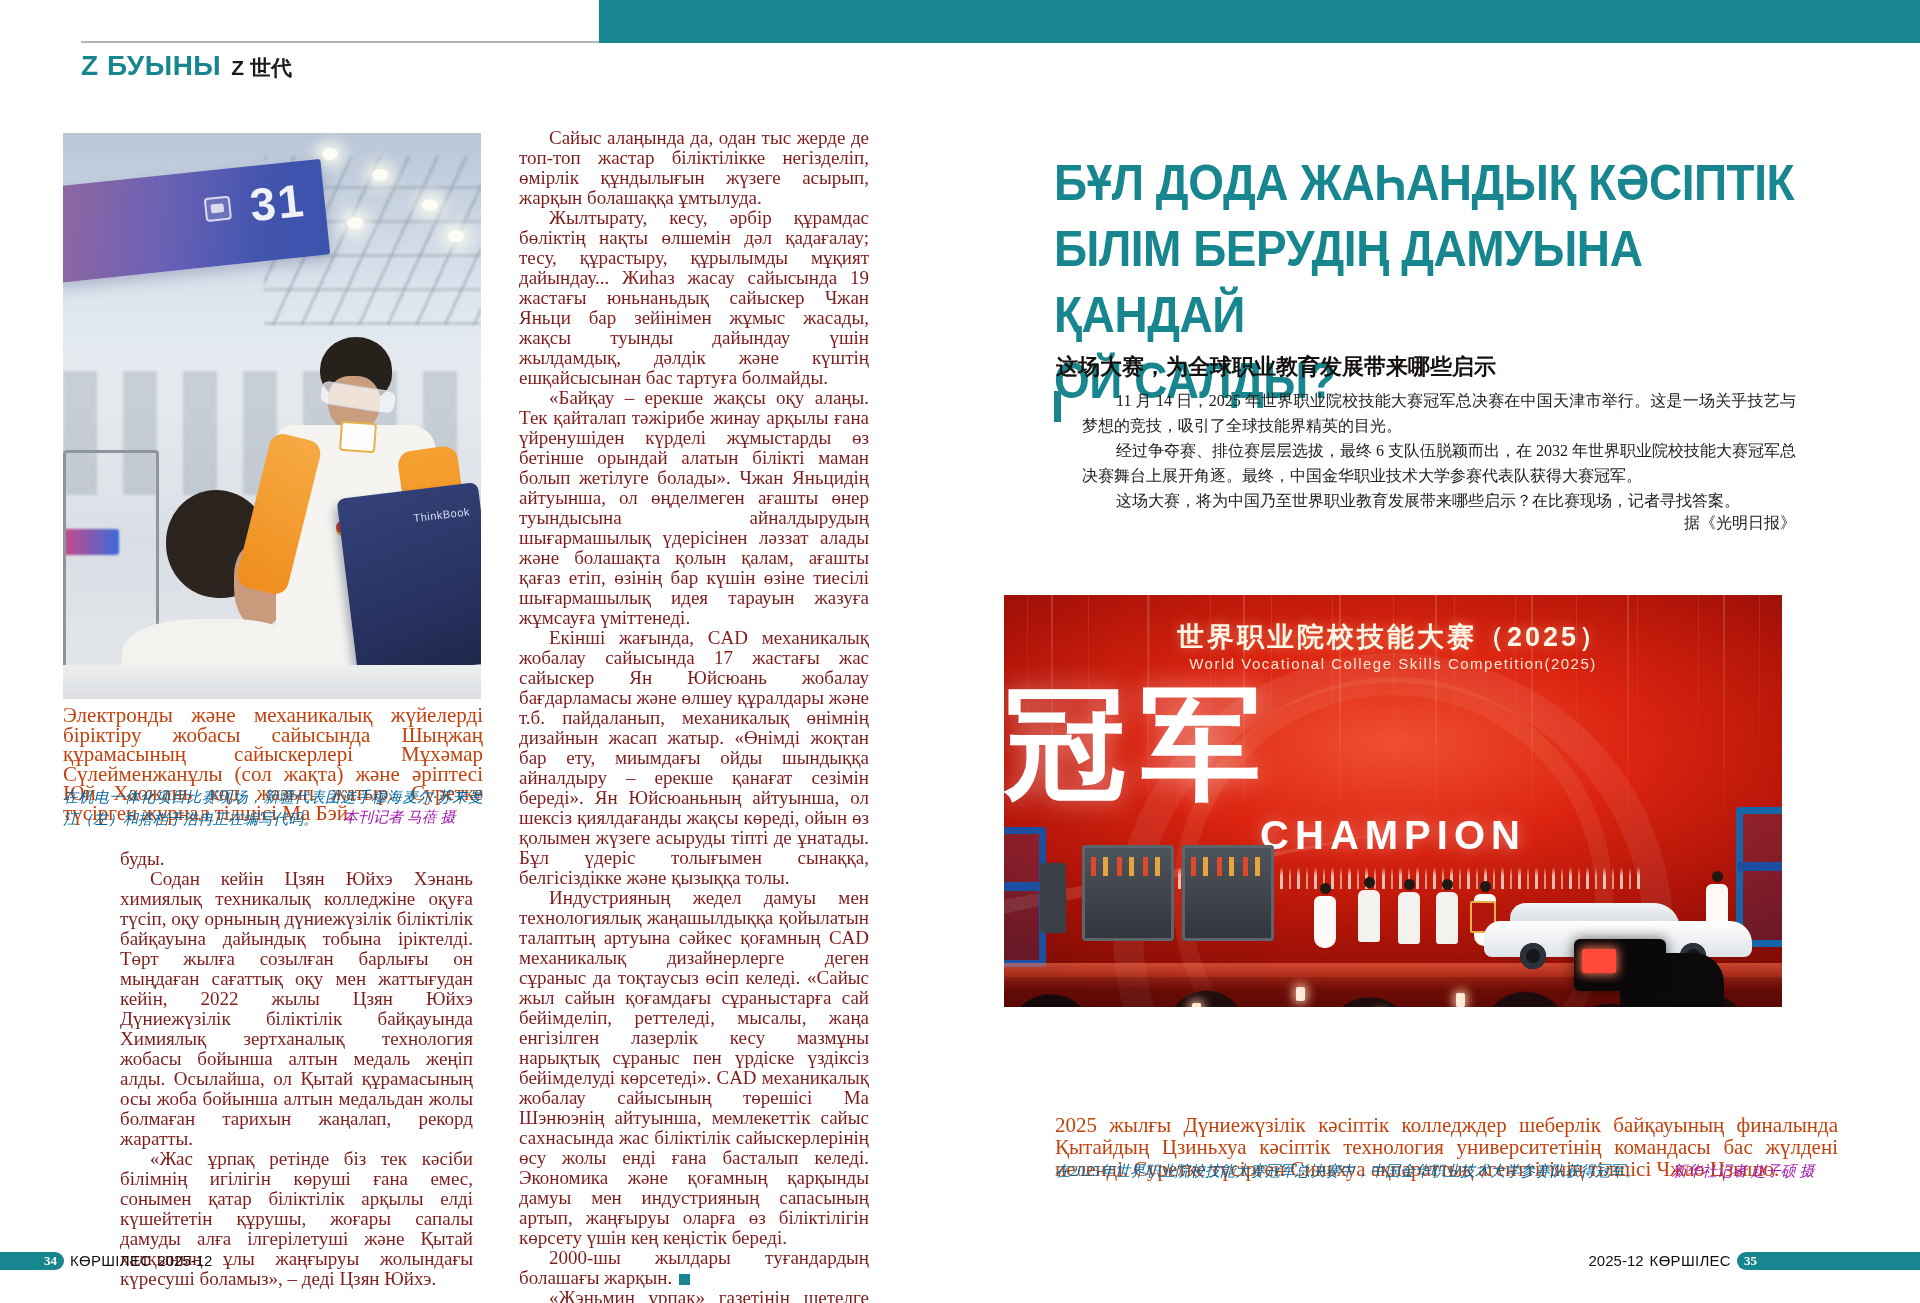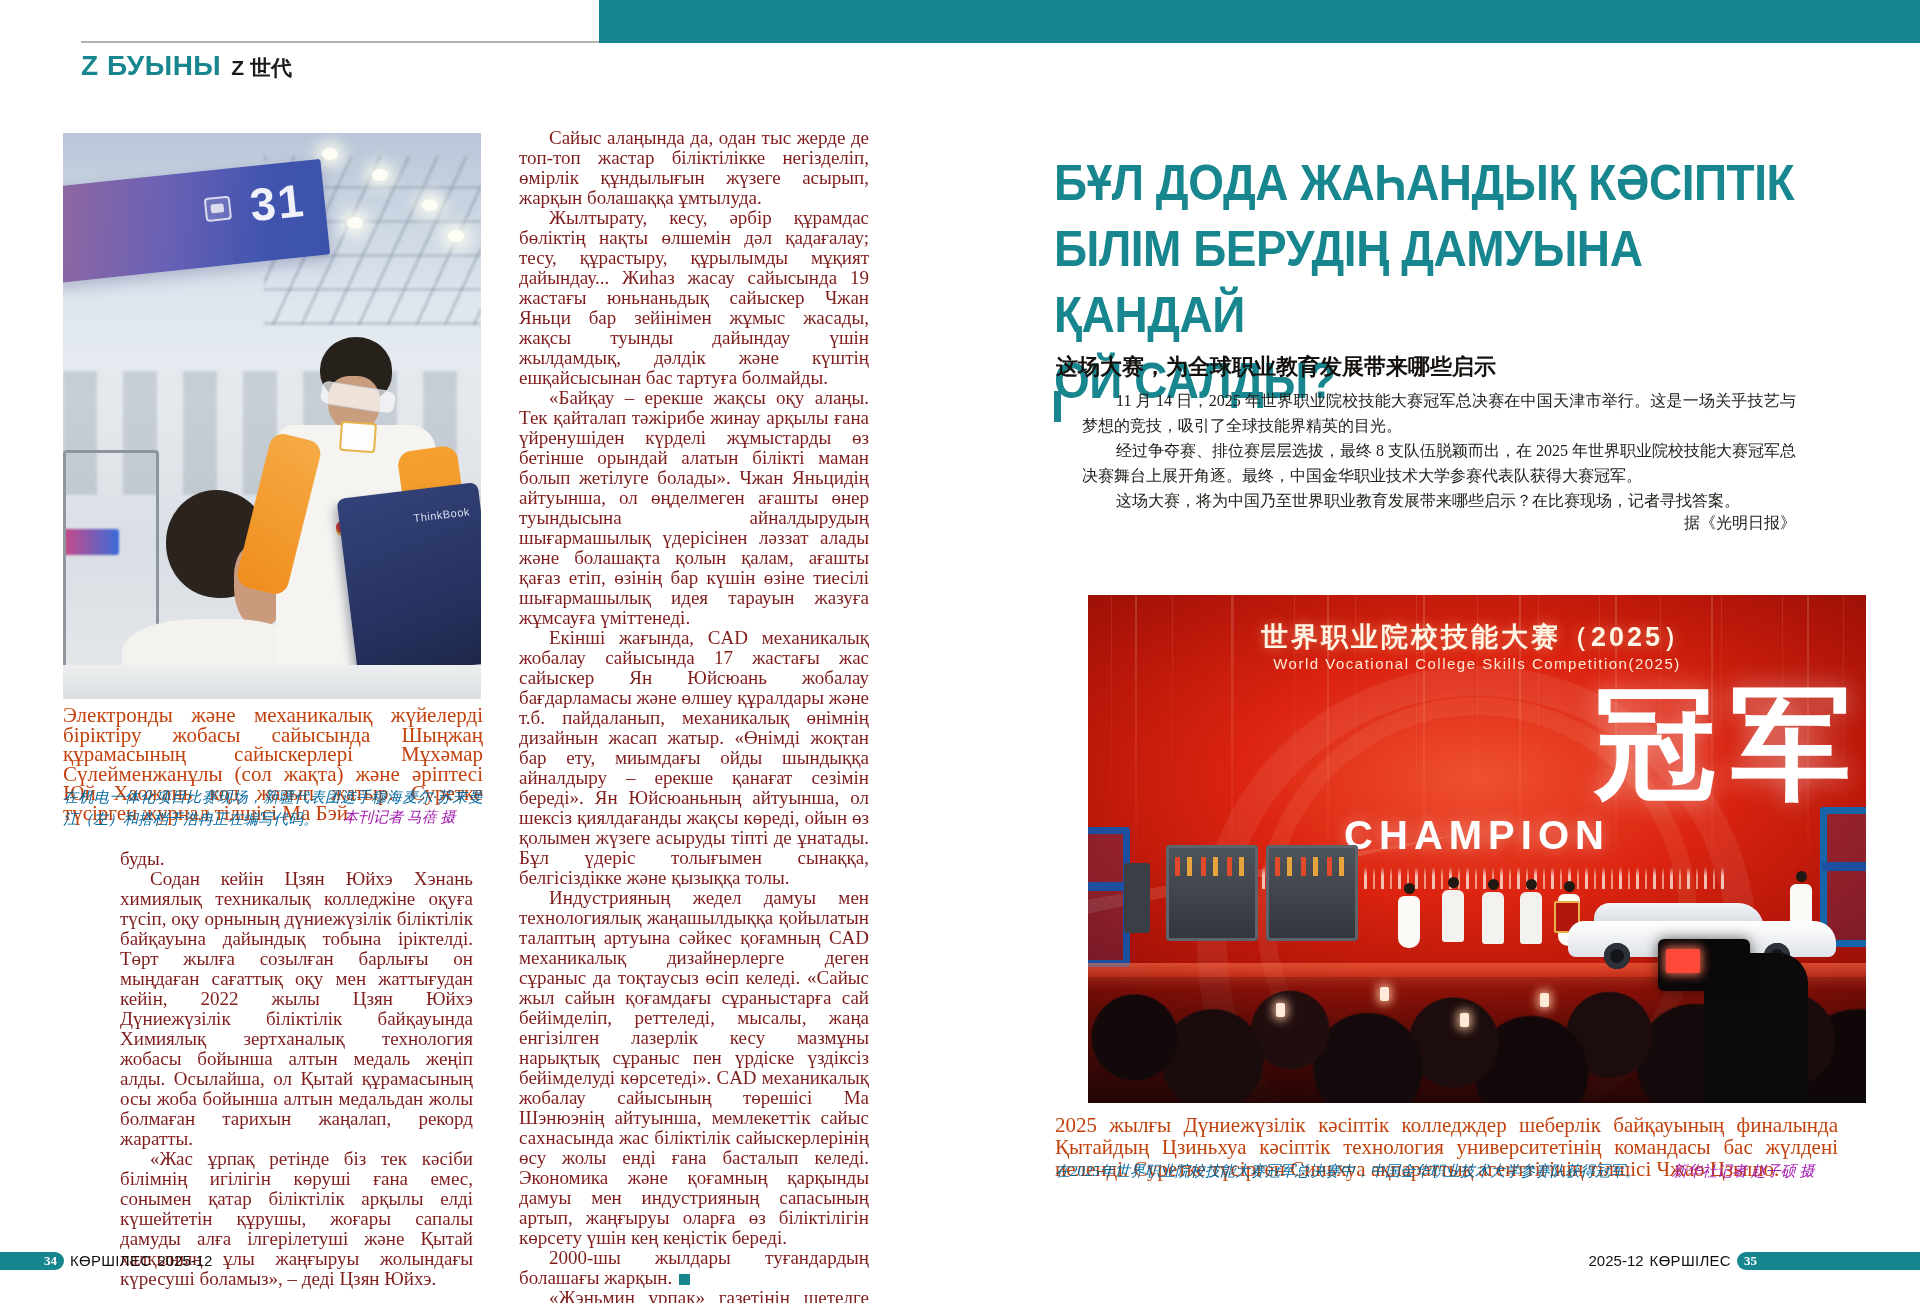--- a/index.html
+++ b/index.html
@@ -77,38 +77,38 @@
   
   .headline{position:absolute;left:1054px;top:150px;width:860px;transform:scaleX(.92);transform-origin:left top;
     font-family:"Liberation Sans",sans-serif;font-weight:bold;color:var(--teal);}
   .headline p{margin:0;font-size:50px;line-height:66px;letter-spacing:-.5px;text-indent:0;}
   .subtitle{position:absolute;left:1056px;top:352px;font-family:"Liberation Sans",sans-serif;font-weight:bold;font-size:22px;color:#14110e;}
   .introbar{position:absolute;left:1054px;top:391px;width:7px;height:31px;background:var(--teal);}
   .intro{position:absolute;left:1082px;top:388px;width:714px;font-size:16px;line-height:25px;text-align:justify;color:#23201c;}
   .intro p{margin:0;text-indent:34px;}
   .intro-credit{position:absolute;left:1082px;top:513px;width:714px;text-align:right;font-size:16px;color:#23201c;}
 
-  .photo-right{position:absolute;left:1088px;top:595px;width:778px;height:508px;overflow:hidden;
+  .photo-right{position:absolute;left:1004px;top:595px;width:778px;height:412px;overflow:hidden;
     background:
       radial-gradient(ellipse 90% 70% at 50% 36%,#ef5030 0%,#dc2410 34%,#b01408 64%,#870d05 88%,#7a0b04 100%); padding-left: 40px;}
   .rp-streaks1{position:absolute;left:0;top:0;width:100%;height:58%;opacity:.5;
     background:repeating-linear-gradient(90deg,transparent 0 47px,rgba(255,255,255,.35) 47px 49px,transparent 49px 96px);
     -webkit-mask-image:linear-gradient(180deg,rgba(0,0,0,.9),transparent);mask-image:linear-gradient(180deg,rgba(0,0,0,.9),transparent);}
   .rp-streaks2{position:absolute;left:0;top:0;width:100%;height:46%;opacity:.35;
     background:repeating-linear-gradient(90deg,transparent 0 23px,rgba(255,230,210,.4) 23px 24px,transparent 24px 61px);
     -webkit-mask-image:linear-gradient(180deg,rgba(0,0,0,.8),transparent);mask-image:linear-gradient(180deg,rgba(0,0,0,.8),transparent);}
   .rp-ring1{position:absolute;left:50%;top:14%;width:560px;height:560px;margin-left:-280px;border-radius:50%;
     border:30px solid rgba(255,255,255,.07);}
   .rp-ring2{position:absolute;left:50%;top:20%;width:440px;height:440px;margin-left:-220px;border-radius:50%;
     border:18px solid rgba(255,210,170,.09);}
   .rp-title{position:absolute;left:0;top:24px;width:100%;text-align:center;color:#fff6e6;
     font-family:"Liberation Sans",sans-serif;font-weight:bold;font-size:27px;letter-spacing:3px;text-shadow:0 0 12px rgba(255,200,150,.5);}
   .rp-title-en{position:absolute;left:0;top:60px;width:100%;text-align:center;color:#ffe9d4;
     font-family:"Liberation Sans",sans-serif;font-size:15px;letter-spacing:1.5px;}
-  .rp-champ{position:absolute;left:0;top:88px;width:100%;text-align:right;color:#ffffff;
+  .rp-champ{position:absolute;left:0;top:88px;width:100%;text-align:left;color:#ffffff;
     font-family:"Liberation Sans",sans-serif;font-weight:bold;font-size:122px;line-height:122px;letter-spacing:14px;
     text-shadow:0 0 26px rgba(255,255,255,.45);}
   .rp-champ-en{position:absolute;left:0;top:218px;width:100%;text-align:center;color:#ffffff;
     font-family:"Liberation Sans",sans-serif;font-weight:bold;font-size:40px;letter-spacing:6px;text-shadow:0 0 16px rgba(255,255,255,.4);}
   .rp-city{position:absolute;left:18%;top:272px;width:64%;height:22px;opacity:.8;
     background:repeating-linear-gradient(90deg,rgba(255,250,240,.9) 0 3px,transparent 3px 9px,rgba(255,240,220,.7) 9px 11px,transparent 11px 17px);
     -webkit-mask-image:linear-gradient(180deg,transparent,#000 40%,#000);mask-image:linear-gradient(180deg,transparent,#000 40%,#000);}
   .rp-rays{position:absolute;left:50%;top:236px;width:900px;height:260px;margin-left:-450px;opacity:.5;
     background:conic-gradient(from 250deg at 50% 0%,transparent 0 8deg,rgba(255,240,220,.25) 8deg 10deg,transparent 10deg 20deg,rgba(255,240,220,.2) 20deg 22deg,transparent 22deg 34deg,rgba(255,240,220,.28) 34deg 36deg,transparent 36deg 48deg,rgba(255,240,220,.2) 48deg 50deg,transparent 50deg 62deg,rgba(255,240,220,.25) 62deg 64deg,transparent 64deg 80deg);}
   .rp-gantry{position:absolute;width:60px;height:140px;border:7px solid #1d4fa0;border-radius:3px;background:rgba(20,60,140,.25);}
@@ -241,21 +241,21 @@
   <div class="headline" data-interactable="false">
       <p class="noindent" data-interactable="false">БҰЛ ДОДА ЖАҺАНДЫҚ КӘСІПТІК</p>
       <p class="noindent" data-interactable="false">БІЛІМ БЕРУДІҢ ДАМУЫНА ҚАНДАЙ</p>
       <p class="noindent" data-interactable="false">ОЙ САЛДЫ?</p>
     </div>
   <div class="subtitle" data-interactable="false">这场大赛，为全球职业教育发展带来哪些启示</div>
 
   <div class="introbar" data-interactable="false"></div>
   <div class="intro" data-interactable="false">
       <p data-interactable="false">11 月 14 日，2025 年世界职业院校技能大赛冠军总决赛在中国天津市举行。这是一场关乎技艺与梦想的竞技，吸引了全球技能界精英的目光。</p>
-      <p data-interactable="false">经过争夺赛、排位赛层层选拔，最终 8 支队伍脱颖而出，在 2025 年世界职业院校技能大赛冠军总决赛舞台上展开角逐。最终，中国金华职业技术大学参赛代表队获得大赛冠军。</p>
+      <p data-interactable="false">经过争夺赛、排位赛层层选拔，最终 6 支队伍脱颖而出，在 2032 年世界职业院校技能大赛冠军总决赛舞台上展开角逐。最终，中国金华职业技术大学参赛代表队获得大赛冠军。</p>
       <p data-interactable="false">这场大赛，将为中国乃至世界职业教育发展带来哪些启示？在比赛现场，记者寻找答案。</p>
     </div>
   <div class="intro-credit" data-interactable="false">据《光明日报》</div>
 
   <div class="photo-right" data-interactable="false">
     <div class="rp-streaks1" data-interactable="false"></div>
     <div class="rp-streaks2" data-interactable="false"></div>
     <div class="rp-ring1" data-interactable="false"></div>
     <div class="rp-ring2" data-interactable="false"></div>
     <div class="rp-title" data-interactable="false">世界职业院校技能大赛（2025）</div>

